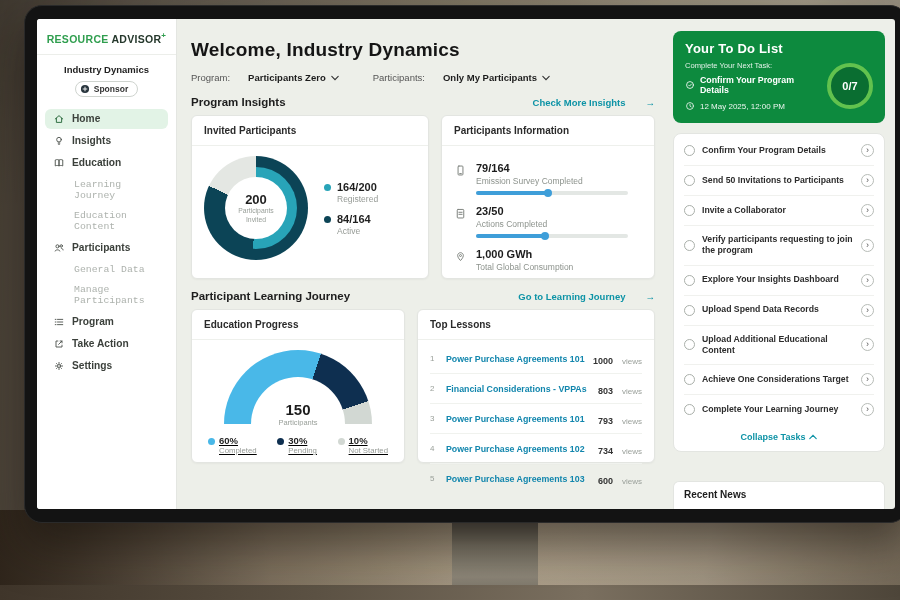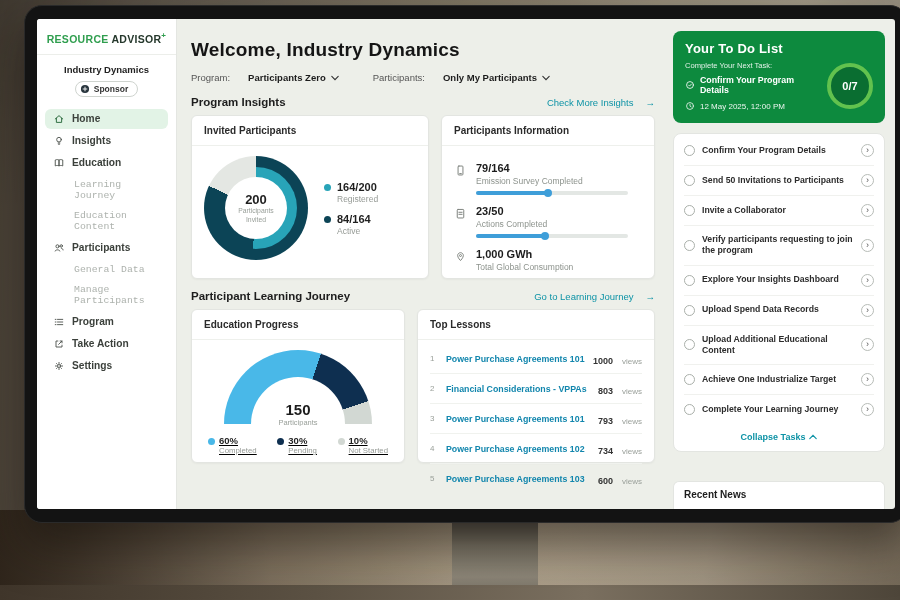--- a/index.html
+++ b/index.html
@@ -40,21 +40,21 @@
   .ic { display:inline-flex; width:12px; height:12px; flex-shrink:0; }
   .ic svg { width:100%; height:100%; }
 
   
   .main { flex:1; min-width:0; padding:14px 12px 0 14px; }
   h1 { font-size:19px; color:#151515; margin:6px 0 11px; letter-spacing:.2px; }
   .filters { display:flex; align-items:center; gap:18px; font-size:9.5px; color:#555; margin-bottom:13px; }
   .f-value { font-weight:bold; color:#1c1c1c; display:flex; align-items:center; gap:5px; margin-right:16px; cursor:pointer; }
   .sec-row { display:flex; justify-content:space-between; align-items:center; margin:4px 0 7px; }
   .sec-title { font-size:11.5px; font-weight:bold; color:#1d1d1d; }
-  .sec-link { font-size:9.5px; font-weight:normal; color:#0d93a6; display:flex; align-items:flex-start; gap:12px; cursor:pointer; }
+  .sec-link { font-size:9.5px; font-weight:bold; color:#0d93a6; display:flex; align-items:flex-start; gap:20px; cursor:pointer; }
   .cards-row { display:flex; gap:12px; margin-bottom:11px; }
   .card { background:#fff; border:1px solid #e3e5e1; border-radius:6px; box-shadow:0 1px 2px rgba(0,0,0,.04); min-width:0; flex:1; }
   .card-title { font-size:10px; font-weight:bold; color:#2a2a2a; padding:9px 12px; border-bottom:1px solid #eef0ec; }
   .card-body { padding:10px 12px; }
   .row1 .card { height:164px; }
   .row2 .card { height:154px; }
   .row1 .card:first-child { flex:0 0 238px; }
   .row2 .card:first-child { flex:0 0 214px; }
 
   
@@ -467,21 +467,21 @@
             <span class="todo-label">Upload Spend Data Records</span>
             <span class="todo-chev">›</span>
           </div>
           <div class="todo-item">
             <span class="todo-check"></span>
             <span class="todo-label">Upload Additional Educational Content</span>
             <span class="todo-chev">›</span>
           </div>
           <div class="todo-item">
             <span class="todo-check"></span>
-            <span class="todo-label">Achieve One Industrialize Target</span>
+            <span class="todo-label">Achieve One Considerations Target</span>
             <span class="todo-chev">›</span>
           </div>
           <div class="todo-item" style="border-bottom:none">
             <span class="todo-check"></span>
             <span class="todo-label">Complete Your Learning Journey</span>
             <span class="todo-chev">›</span>
           </div>
           <div class="collapse">
             <span>Collapse Tasks</span>
             <span class="ic">

